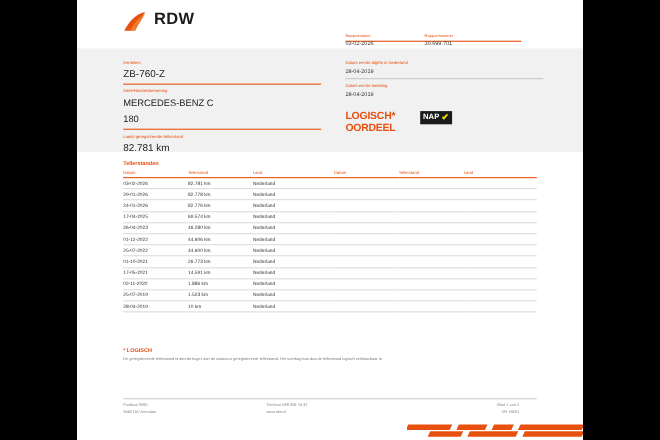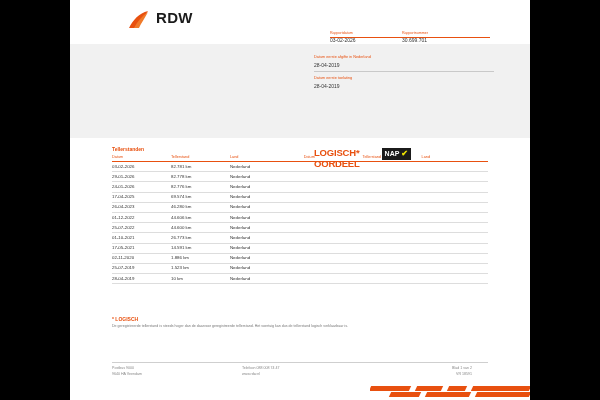--- a/index.html
+++ b/index.html
@@ -14,21 +14,20 @@
     font-family: "Liberation Sans", sans-serif;
   }
   #page {
     position: absolute;
     left: 70px;
     top: 0;
     width: 460px;
     height: 400px;
     background: #ffffff;
     box-sizing: border-box;
-    padding-left: 16px;
   }
   
   .header {
     position: relative;
     height: 42px;
   }
   .logo-mark {
     position: absolute;
     left: 42px;
     top: 10px;
@@ -117,21 +116,20 @@
     height: 1px;
     background: #c9c9c9;
     margin: 2px 0 3px 0;
   }
   .stamp-row {
     position: absolute;
     left: 244px;
     top: 56px;
     display: flex;
     align-items: flex-start;
-    margin-top: 47px;
   }
   .stamp-logisch {
     font-size: 9.5px;
     font-weight: bold;
     color: #e8500f;
     line-height: 11px;
     letter-spacing: -0.2px;
   }
   .stamp-nap {
     margin-left: 22px;
@@ -257,20 +255,31 @@
         <span class="meta-value">03-02-2026</span>
       </div>
       <div class="meta-col wide">
         <span class="meta-label">Rapportnummer</span>
         <span class="meta-value">30.699.701</span>
       </div>
     </div>
   </div>
 
   <div class="band">
+    <div class="band-left">
+      <span class="field-label">Kenteken</span>
+      <span class="field-value">ZB-760-Z</span>
+      <div class="rule-orange"></div>
+      <span class="field-label">Merk/Handelsbenaming</span>
+      <span class="field-value small">MERCEDES-BENZ C</span>
+      <span class="field-value small">180</span>
+      <div class="rule-orange"></div>
+      <span class="field-label">Laatst geregistreerde tellerstand</span>
+      <span class="field-value">82.781 km</span>
+    </div>
 
     <div class="band-right">
       <span class="field-label">Datum eerste afgifte in Nederland</span>
       <span class="meta-value">28-04-2019</span>
       <div class="rule-grey"></div>
       <span class="field-label">Datum eerste toelating</span>
       <span class="meta-value">28-04-2019</span>
     </div>
 
     <div class="stamp-row">

